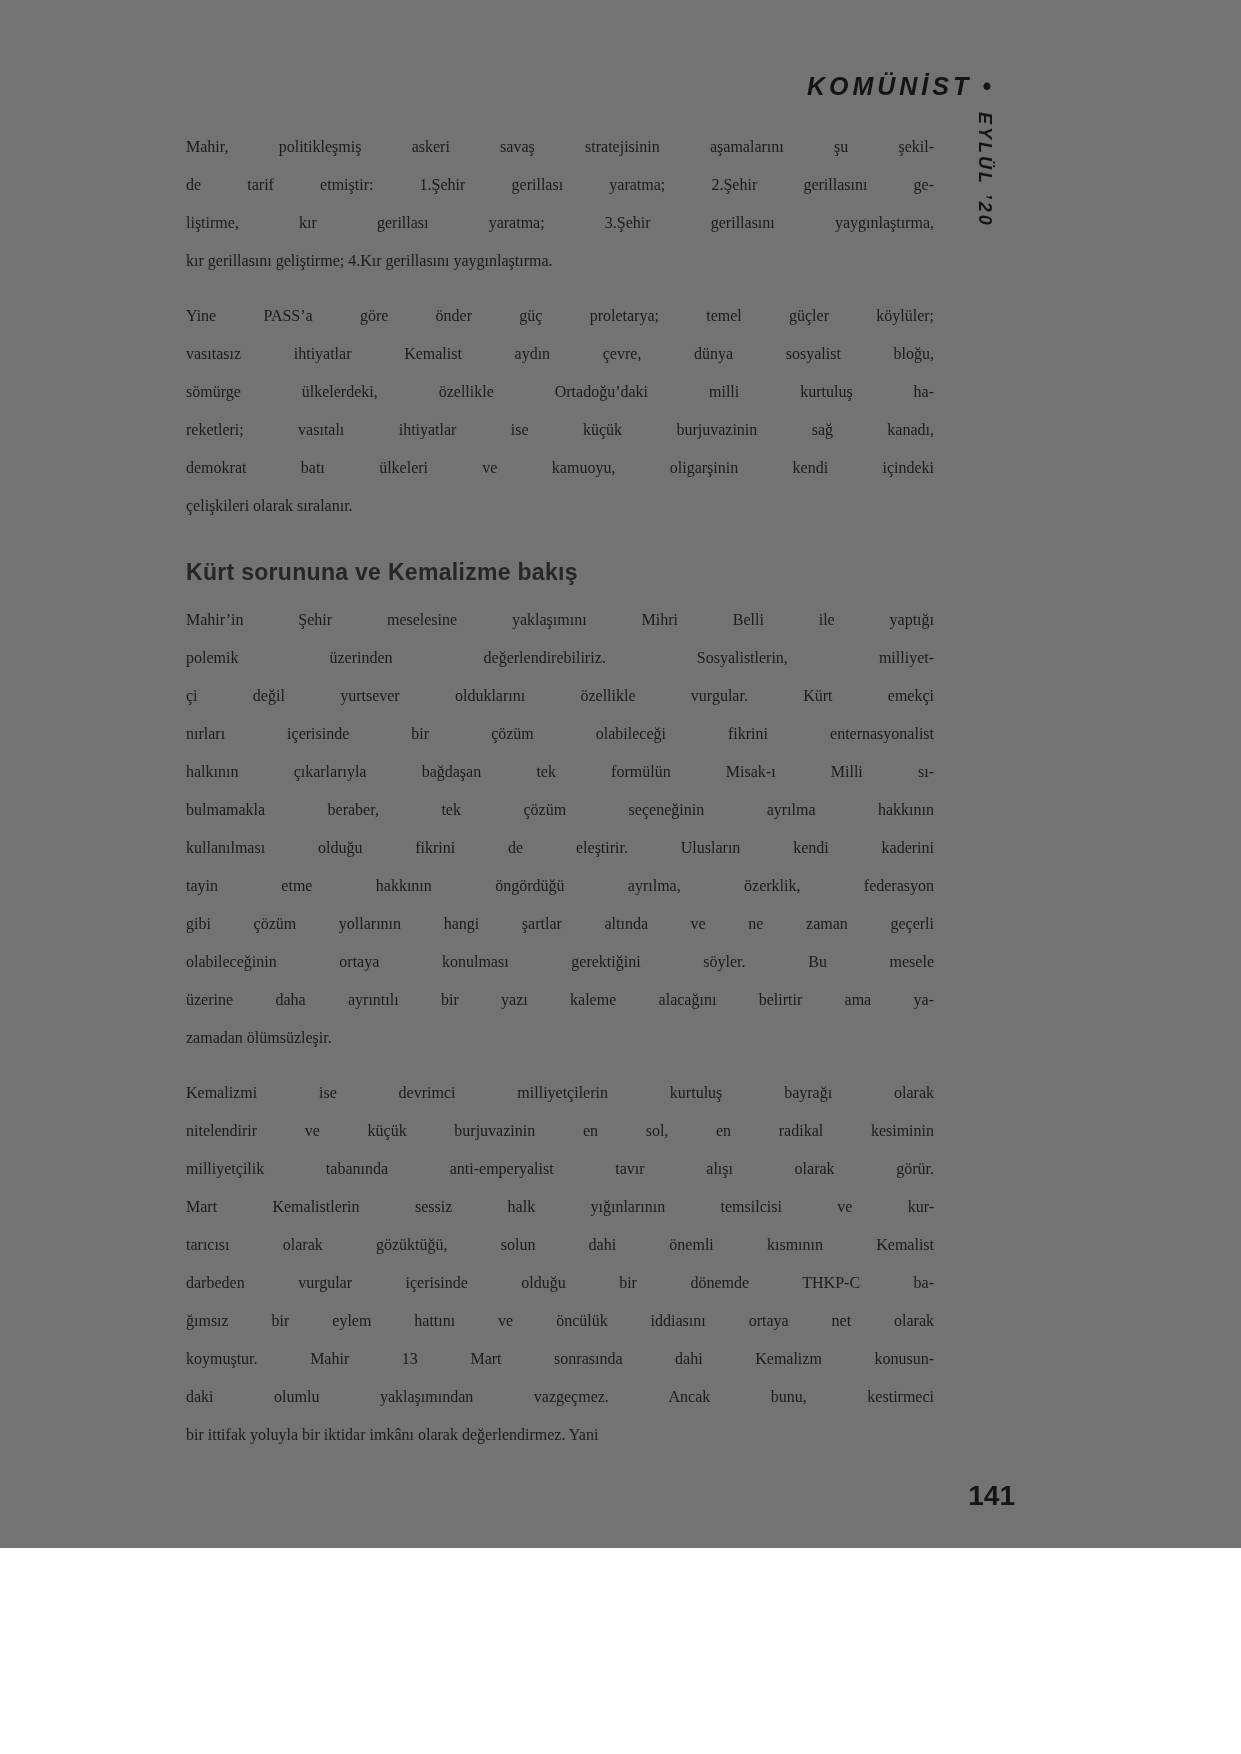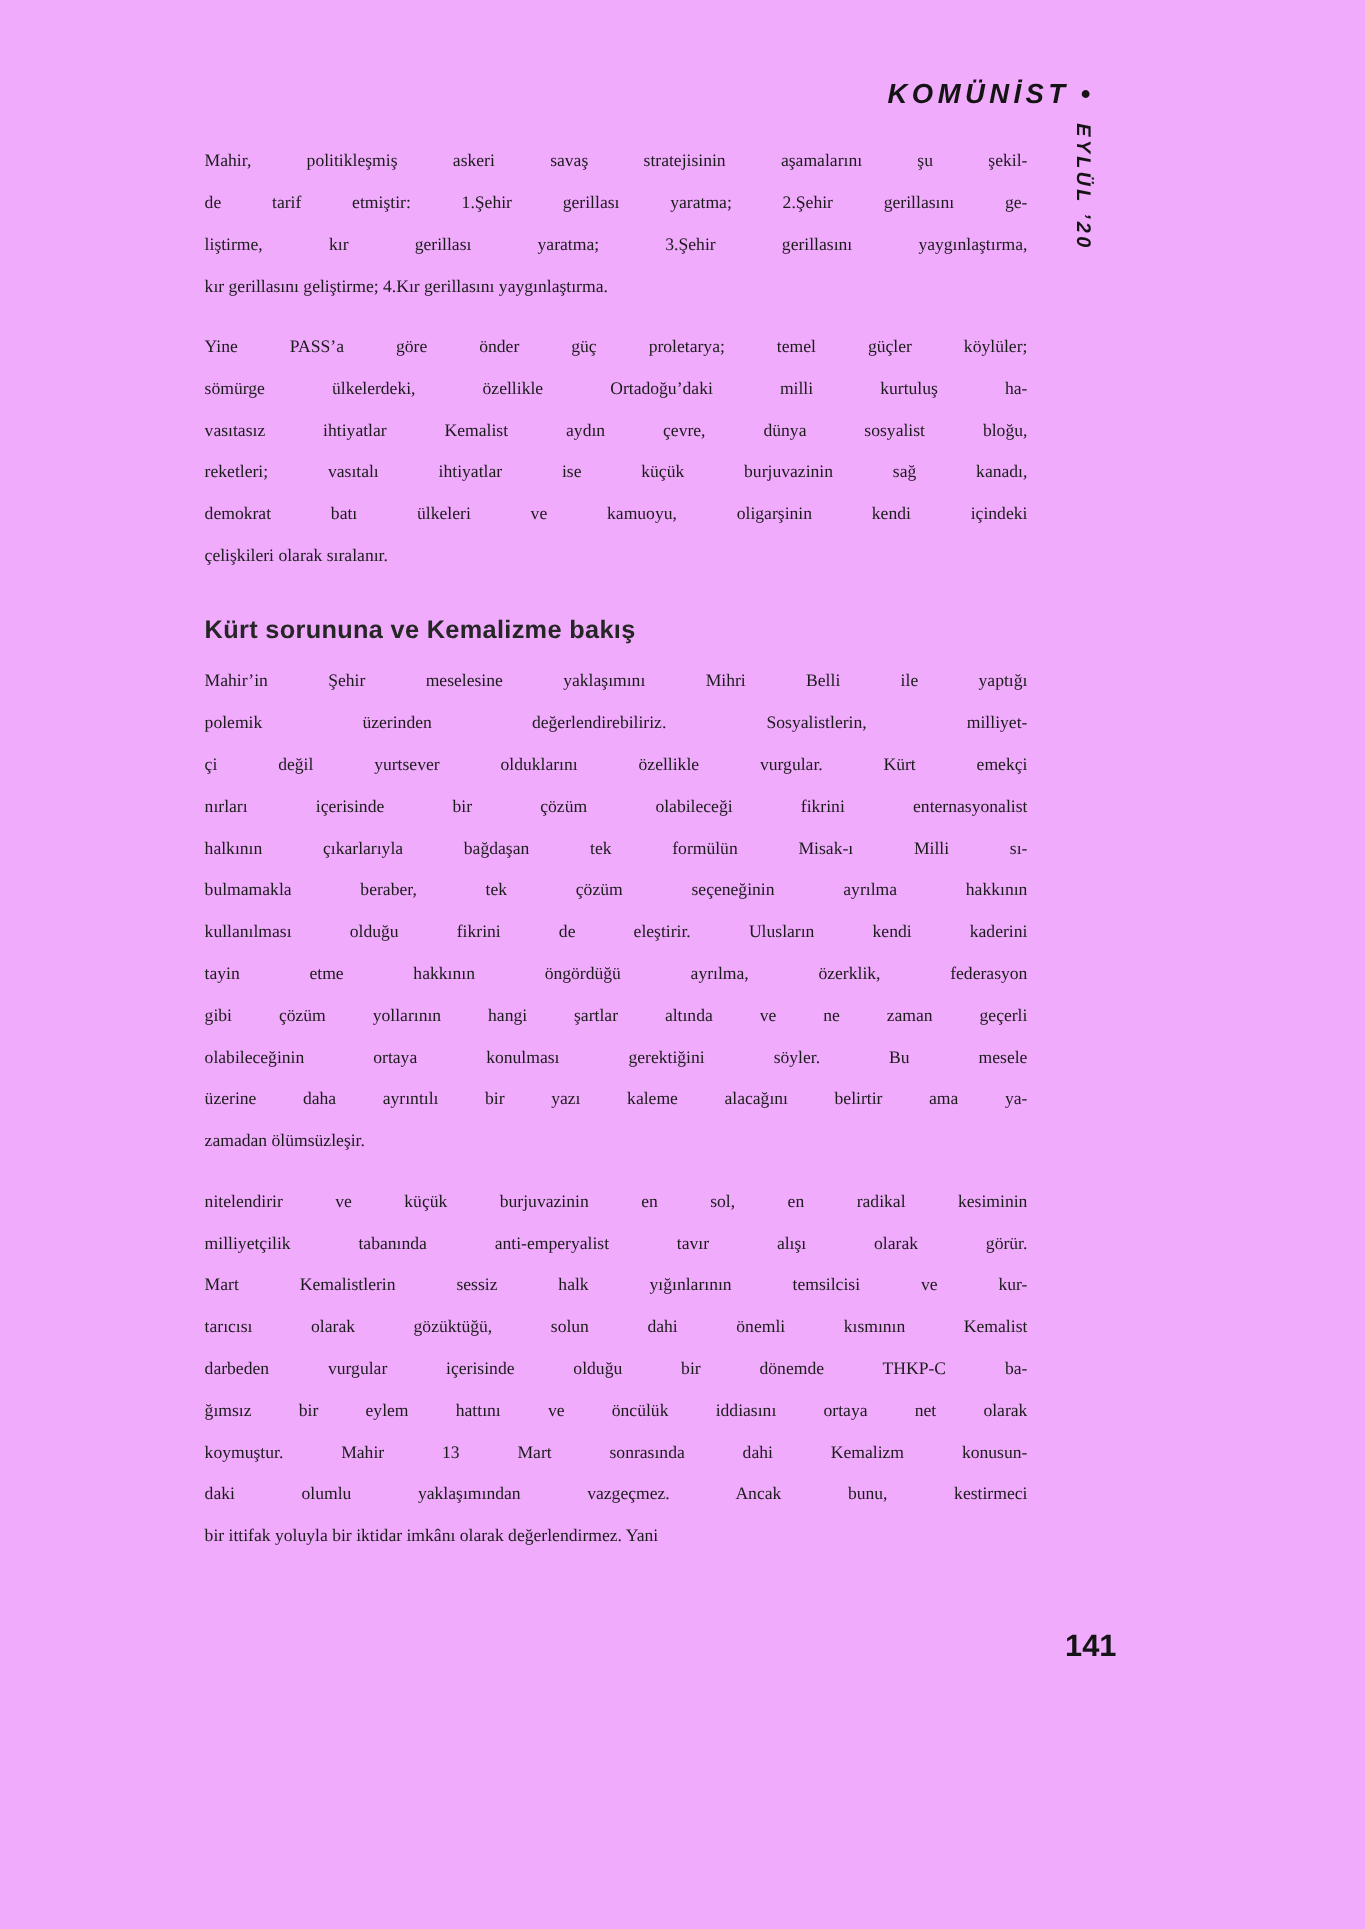--- a/index.html
+++ b/index.html
@@ -3,22 +3,22 @@
 <meta charset="utf-8">
 <style>
   html, body {
     margin: 0;
     padding: 0;
     background: #ffffff;
   }
   .page {
     position: relative;
     width: 1241px;
-    height: 1754px;
-    background: #f0abfc;
+    height: 1548px;
+    background: #737373;
     color: #1b1b1b;
     font-family: "Liberation Serif", serif;
     overflow: hidden;
   }
   
   .masthead {
     position: absolute;
     top: 72px;
     right: 250px;
     font-family: "Liberation Sans", sans-serif;
@@ -100,42 +100,43 @@
 
   <main class="text-block" id="content">
       <div class="paragraph">
         <div class="line">Mahir, politikleşmiş askeri savaş stratejisinin aşamalarını şu şekil-</div>
         <div class="line">de tarif etmiştir: 1.Şehir gerillası yaratma; 2.Şehir gerillasını ge-</div>
         <div class="line">liştirme, kır gerillası yaratma; 3.Şehir gerillasını yaygınlaştırma,</div>
         <div class="line last">kır gerillasını geliştirme; 4.Kır gerillasını yaygınlaştırma.</div>
       </div>
       <div class="paragraph">
         <div class="line">Yine PASS’a göre önder güç proletarya; temel güçler köylüler;</div>
+        <div class="line">vasıtasız ihtiyatlar Kemalist aydın çevre, dünya sosyalist bloğu,</div>
         <div class="line">sömürge ülkelerdeki, özellikle Ortadoğu’daki milli kurtuluş ha-</div>
-        <div class="line">vasıtasız ihtiyatlar Kemalist aydın çevre, dünya sosyalist bloğu,</div>
         <div class="line">reketleri; vasıtalı ihtiyatlar ise küçük burjuvazinin sağ kanadı,</div>
         <div class="line">demokrat batı ülkeleri ve kamuoyu, oligarşinin kendi içindeki</div>
         <div class="line last">çelişkileri olarak sıralanır.</div>
       </div>
       <h2 class="section-heading">Kürt sorununa ve Kemalizme bakış</h2>
       <div class="paragraph">
         <div class="line">Mahir’in Şehir meselesine yaklaşımını Mihri Belli ile yaptığı</div>
         <div class="line">polemik üzerinden değerlendirebiliriz. Sosyalistlerin, milliyet-</div>
         <div class="line">çi değil yurtsever olduklarını özellikle vurgular. Kürt emekçi</div>
         <div class="line">nırları içerisinde bir çözüm olabileceği fikrini enternasyonalist</div>
         <div class="line">halkının çıkarlarıyla bağdaşan tek formülün Misak-ı Milli sı-</div>
         <div class="line">bulmamakla beraber, tek çözüm seçeneğinin ayrılma hakkının</div>
         <div class="line">kullanılması olduğu fikrini de eleştirir. Ulusların kendi kaderini</div>
         <div class="line">tayin etme hakkının öngördüğü ayrılma, özerklik, federasyon</div>
         <div class="line">gibi çözüm yollarının hangi şartlar altında ve ne zaman geçerli</div>
         <div class="line">olabileceğinin ortaya konulması gerektiğini söyler. Bu mesele</div>
         <div class="line">üzerine daha ayrıntılı bir yazı kaleme alacağını belirtir ama ya-</div>
         <div class="line last">zamadan ölümsüzleşir.</div>
       </div>
       <div class="paragraph">
+        <div class="line">Kemalizmi ise devrimci milliyetçilerin kurtuluş bayrağı olarak</div>
         <div class="line">nitelendirir ve küçük burjuvazinin en sol, en radikal kesiminin</div>
         <div class="line">milliyetçilik tabanında anti-emperyalist tavır alışı olarak görür.</div>
         <div class="line">Mart Kemalistlerin sessiz halk yığınlarının temsilcisi ve kur-</div>
         <div class="line">tarıcısı olarak gözüktüğü, solun dahi önemli kısmının Kemalist</div>
         <div class="line">darbeden vurgular içerisinde olduğu bir dönemde THKP-C ba-</div>
         <div class="line">ğımsız bir eylem hattını ve öncülük iddiasını ortaya net olarak</div>
         <div class="line">koymuştur. Mahir 13 Mart sonrasında dahi Kemalizm konusun-</div>
         <div class="line">daki olumlu yaklaşımından vazgeçmez. Ancak bunu, kestirmeci</div>
         <div class="line last">bir ittifak yoluyla bir iktidar imkânı olarak değerlendirmez. Yani</div>
       </div>

